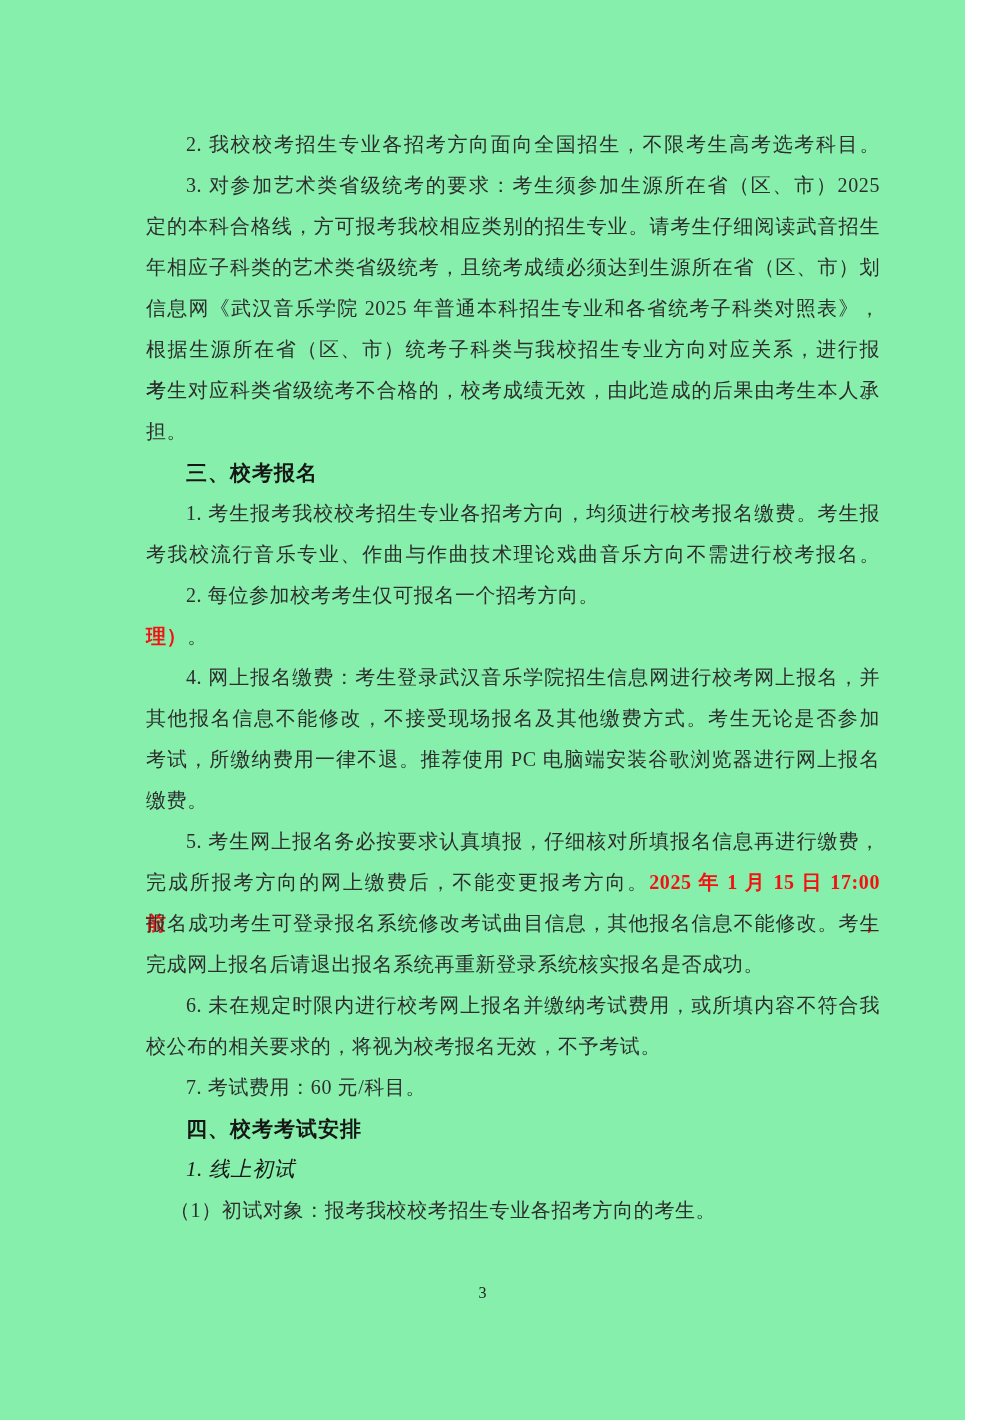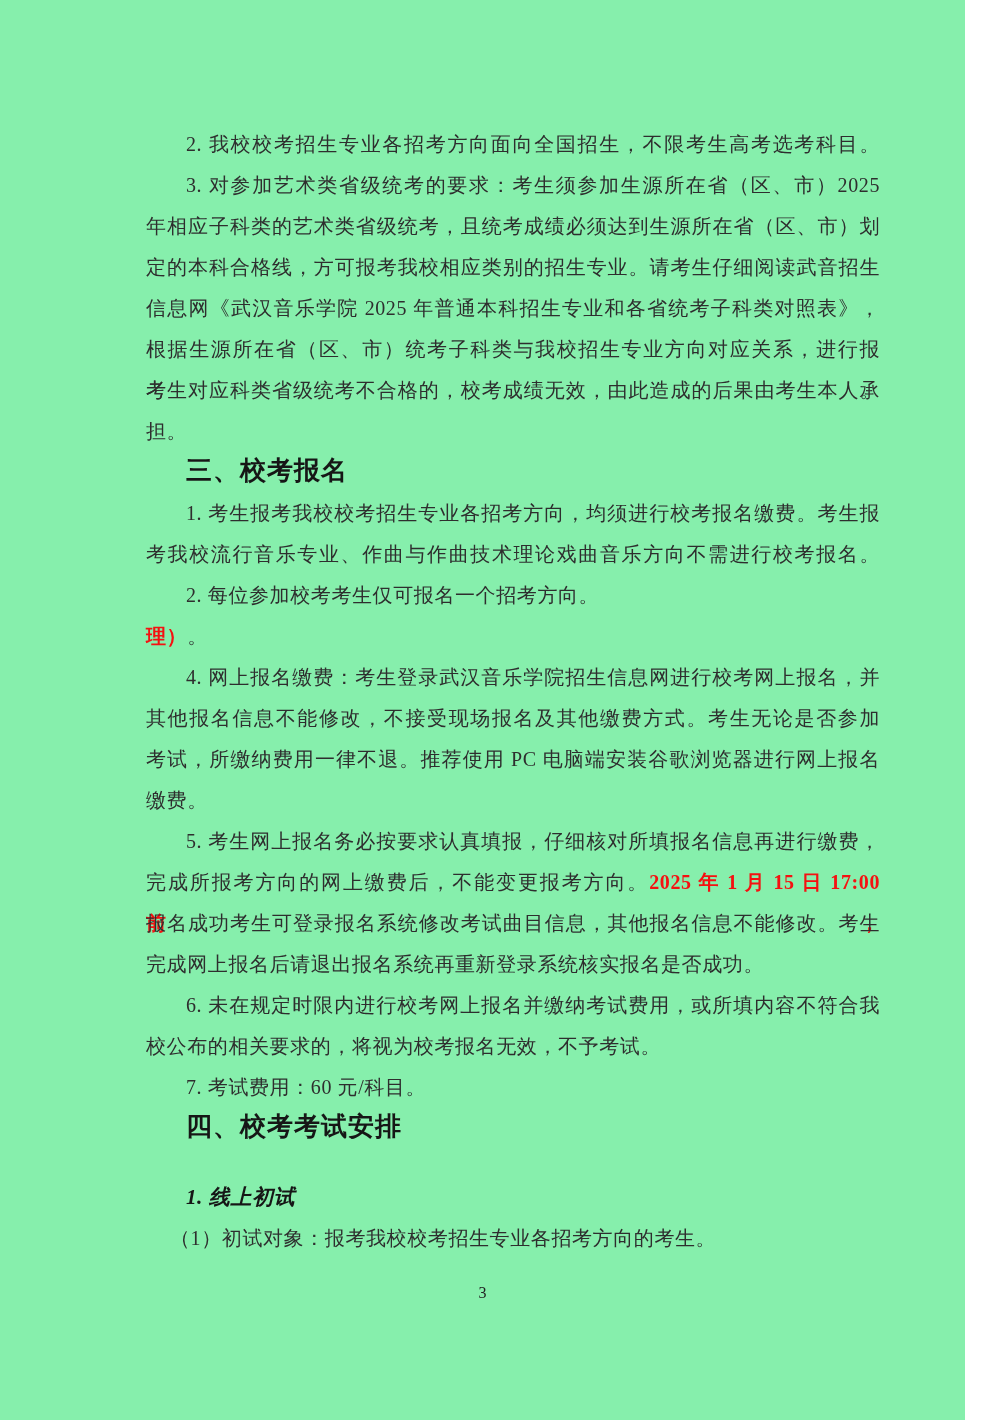--- a/index.html
+++ b/index.html
@@ -13,40 +13,40 @@
     font-size:20px;
     letter-spacing:0.6px;
     color:#2e2e2e;
     overflow:hidden;
   }
   .ln { height:41px; line-height:41px; text-align:left; white-space:normal; }
   .ln.stretch { text-align:justify; text-align-last:justify; }
   .ind { text-indent:40px; }
   .ind-paren { text-indent:24px; }
   .h-sans {
-    font-family:Liberation Mono, monospace;
-    font-weight:700; color:#161616; font-size:26px; letter-spacing:1px;
+    font-family:Liberation Sans, sans-serif;
+    font-weight:700; color:#161616; font-size:21px; letter-spacing:1px;
   }
-  .h-kai { font-weight:700; font-style:italic; color:#161616; font-size:21px;margin-top:28px; }
+  .h-kai { font-weight:400; font-style:italic; color:#161616; font-size:21px; }
   .red { color:#f51111; font-weight:700; }
   .footer {
     position:absolute; left:0; right:0; top:1284px;
     text-align:center;
     font-size:16px; color:#222222; letter-spacing:0;
   }
 </style>
 </head>
 <body>
 
 <div class="page">
 
   <div class="ln ind stretch"><span>2. 我校校考招生专业各招考方向面向全国招生，不限考生高考选考科目。</span></div>
   <div class="ln ind stretch"><span>3. 对参加艺术类省级统考的要求：考生须参加生源所在省（区、市）2025</span></div>
+  <div class="ln stretch"><span>定的本科合格线，方可报考我校相应类别的招生专业。请考生仔细阅读武音招生</span></div>
   <div class="ln stretch"><span>年相应子科类的艺术类省级统考，且统考成绩必须达到生源所在省（区、市）划</span></div>
-  <div class="ln stretch"><span>定的本科合格线，方可报考我校相应类别的招生专业。请考生仔细阅读武音招生</span></div>
   <div class="ln stretch"><span>信息网《武汉音乐学院 2025 年普通本科招生专业和各省统考子科类对照表》，</span></div>
   <div class="ln stretch"><span>根据生源所在省（区、市）统考子科类与我校招生专业方向对应关系，进行报考。</span></div>
   <div class="ln stretch"><span>考生对应科类省级统考不合格的，校考成绩无效，由此造成的后果由考生本人承</span></div>
   <div class="ln"><span>担。</span></div>
 
   <div class="ln ind h-sans"><span>三、校考报名</span></div>
 
   <div class="ln ind stretch"><span>1. 考生报考我校校考招生专业各招考方向，均须进行校考报名缴费。考生报</span></div>
   <div class="ln stretch"><span>考我校流行音乐专业、作曲与作曲技术理论戏曲音乐方向不需进行校考报名。</span></div>
   <div class="ln ind"><span>2. 每位参加校考考生仅可报名一个招考方向。</span></div>

